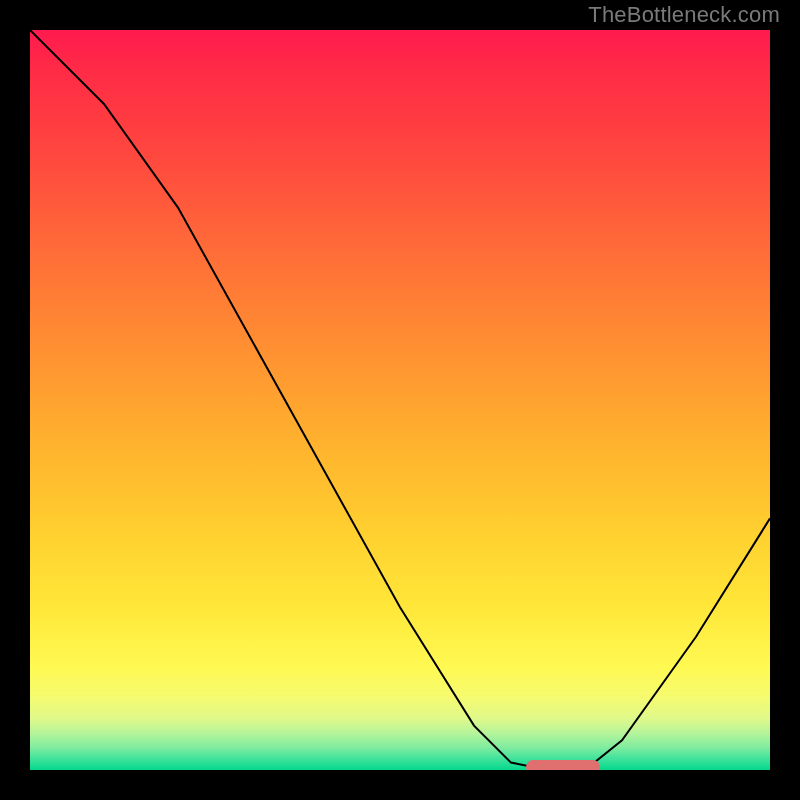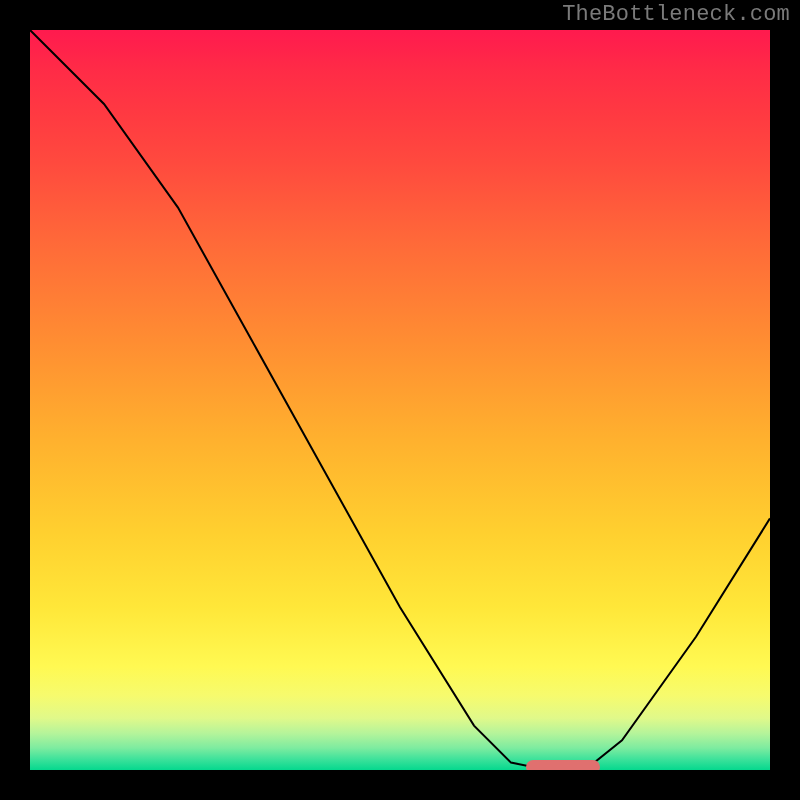--- a/index.html
+++ b/index.html
@@ -13,27 +13,26 @@
   }
   .frame {
     position: relative;
     width: 800px;
     height: 800px;
     background: #000;
   }
   .attrib {
     position: absolute;
     top: 2px;
-    right: 10px;
+    right: 20px;
     color: #7a7a7a;
     font-size: 22px;
     font-weight: 500;
     letter-spacing: 0.2px;
     z-index: 5;
-    font-family: Liberation Mono, monospace;
   }
   .plot-area {
     position: absolute;
     
     left: 30px;
     top: 30px;
     width: 740px;
     height: 740px;
     overflow: hidden;
   }

